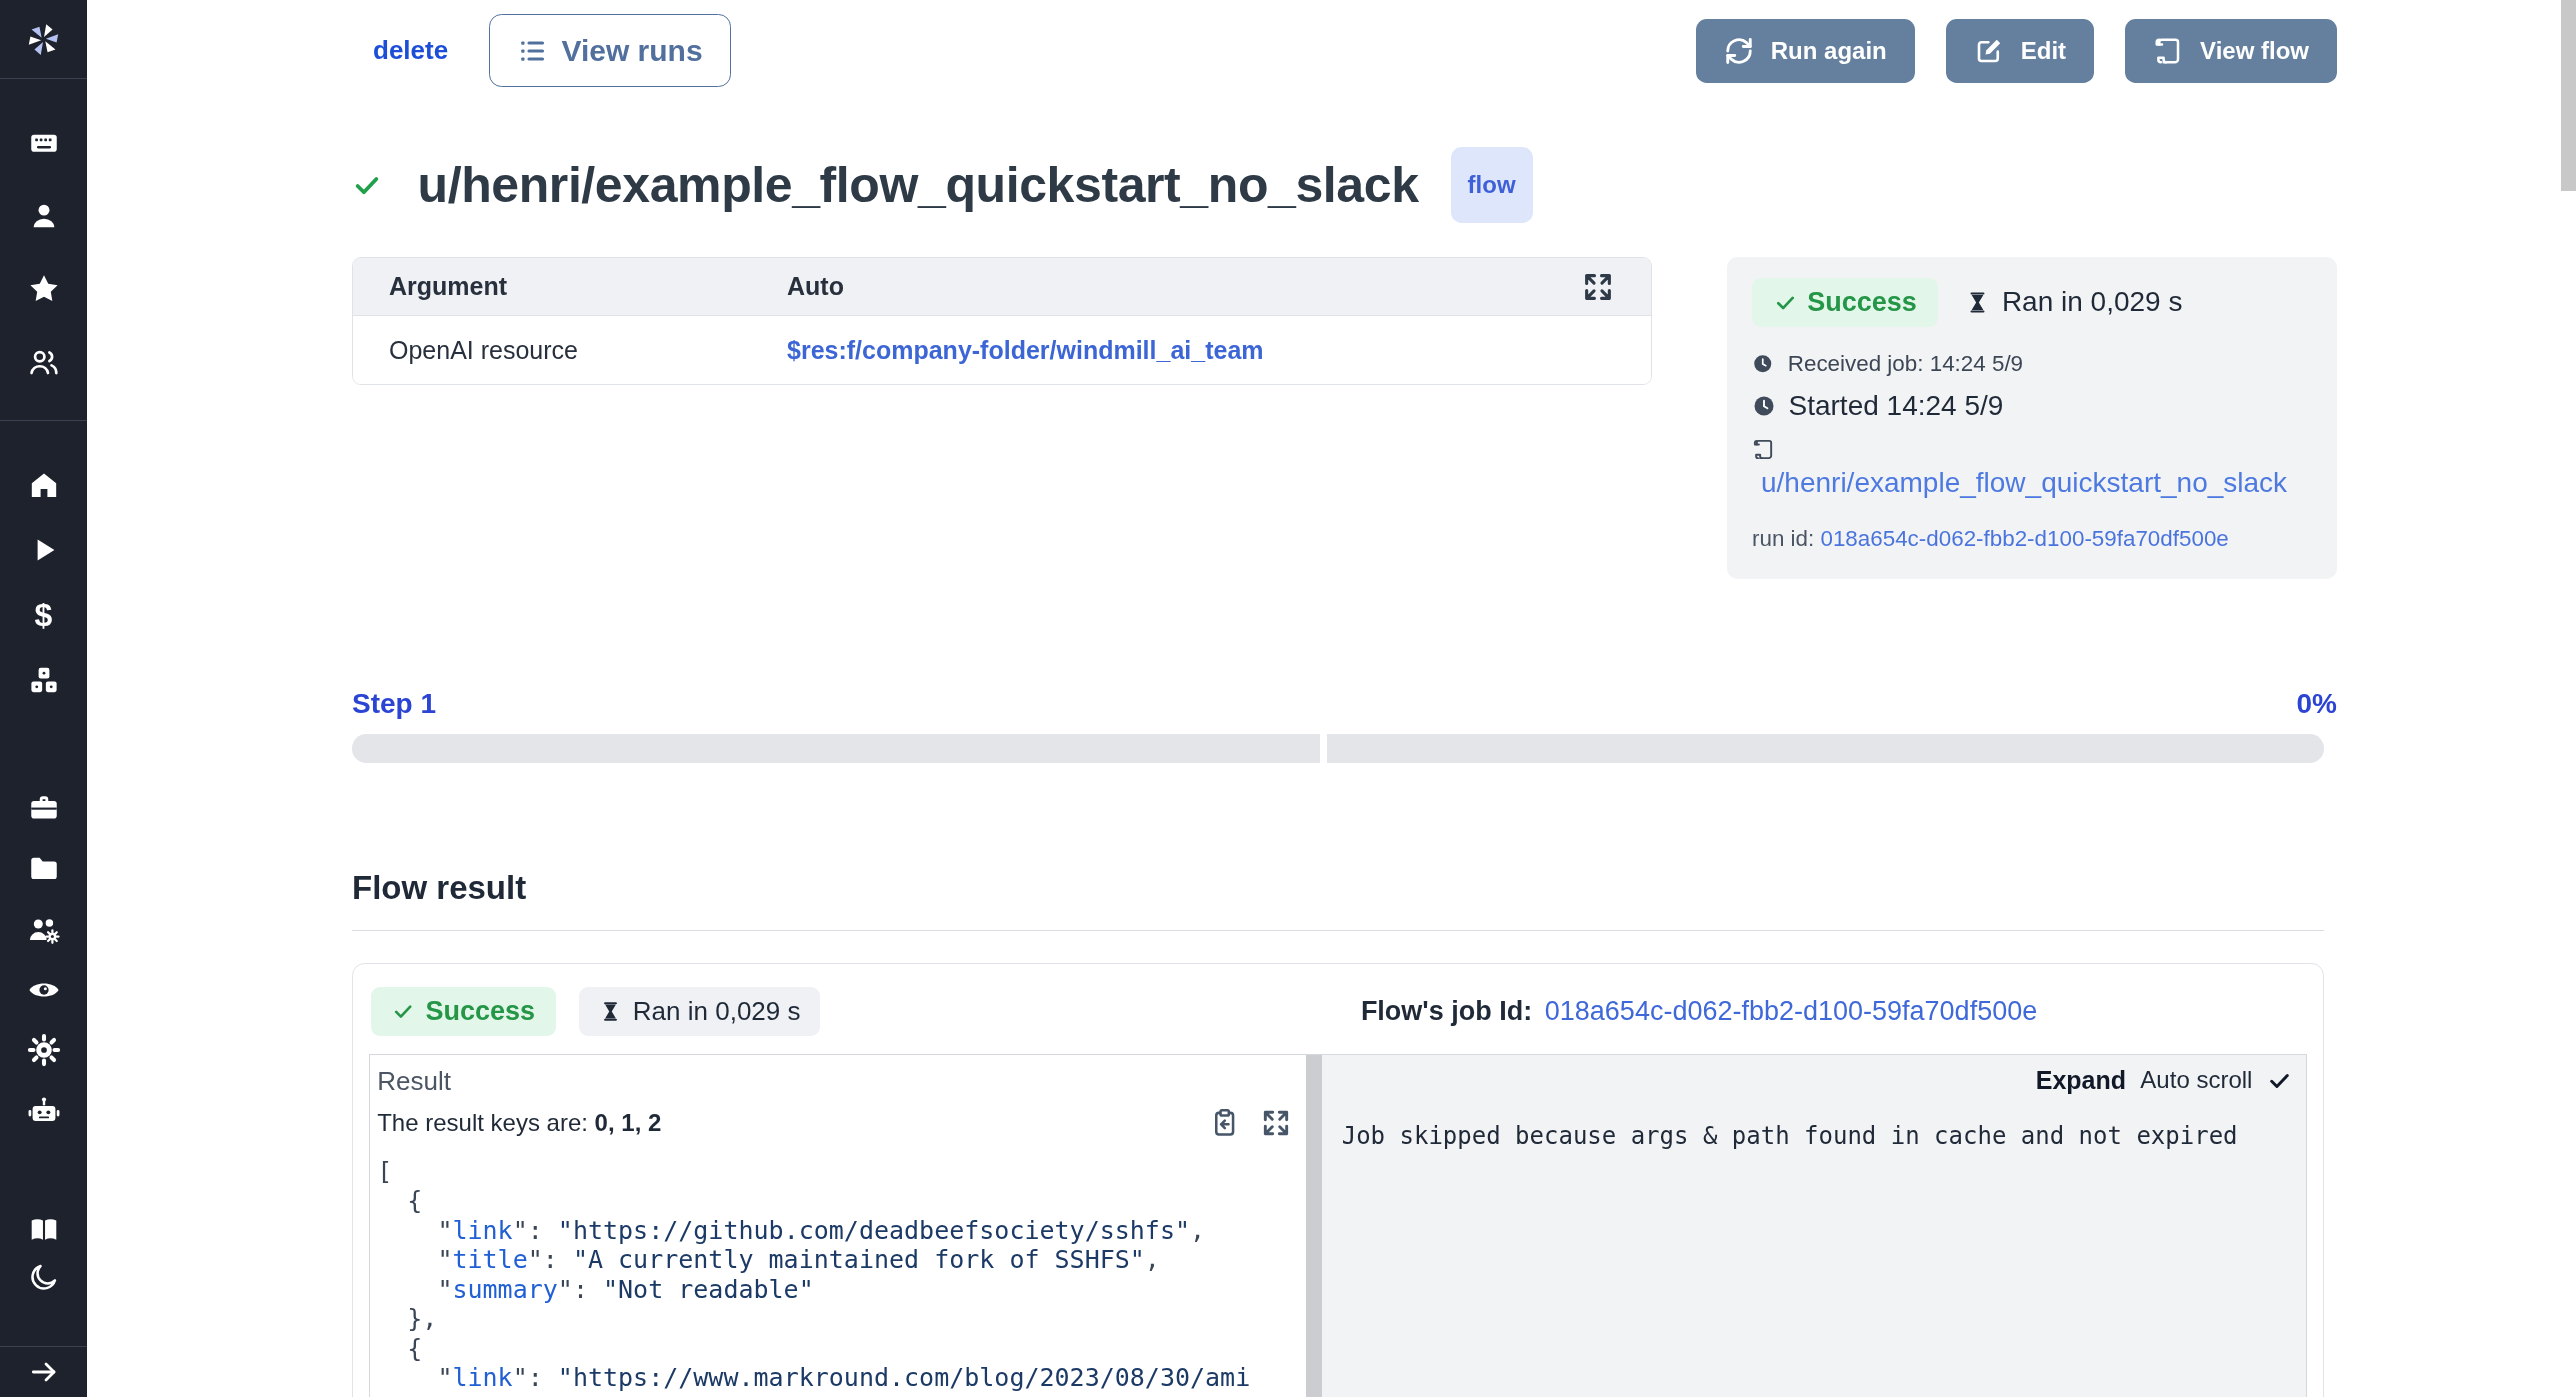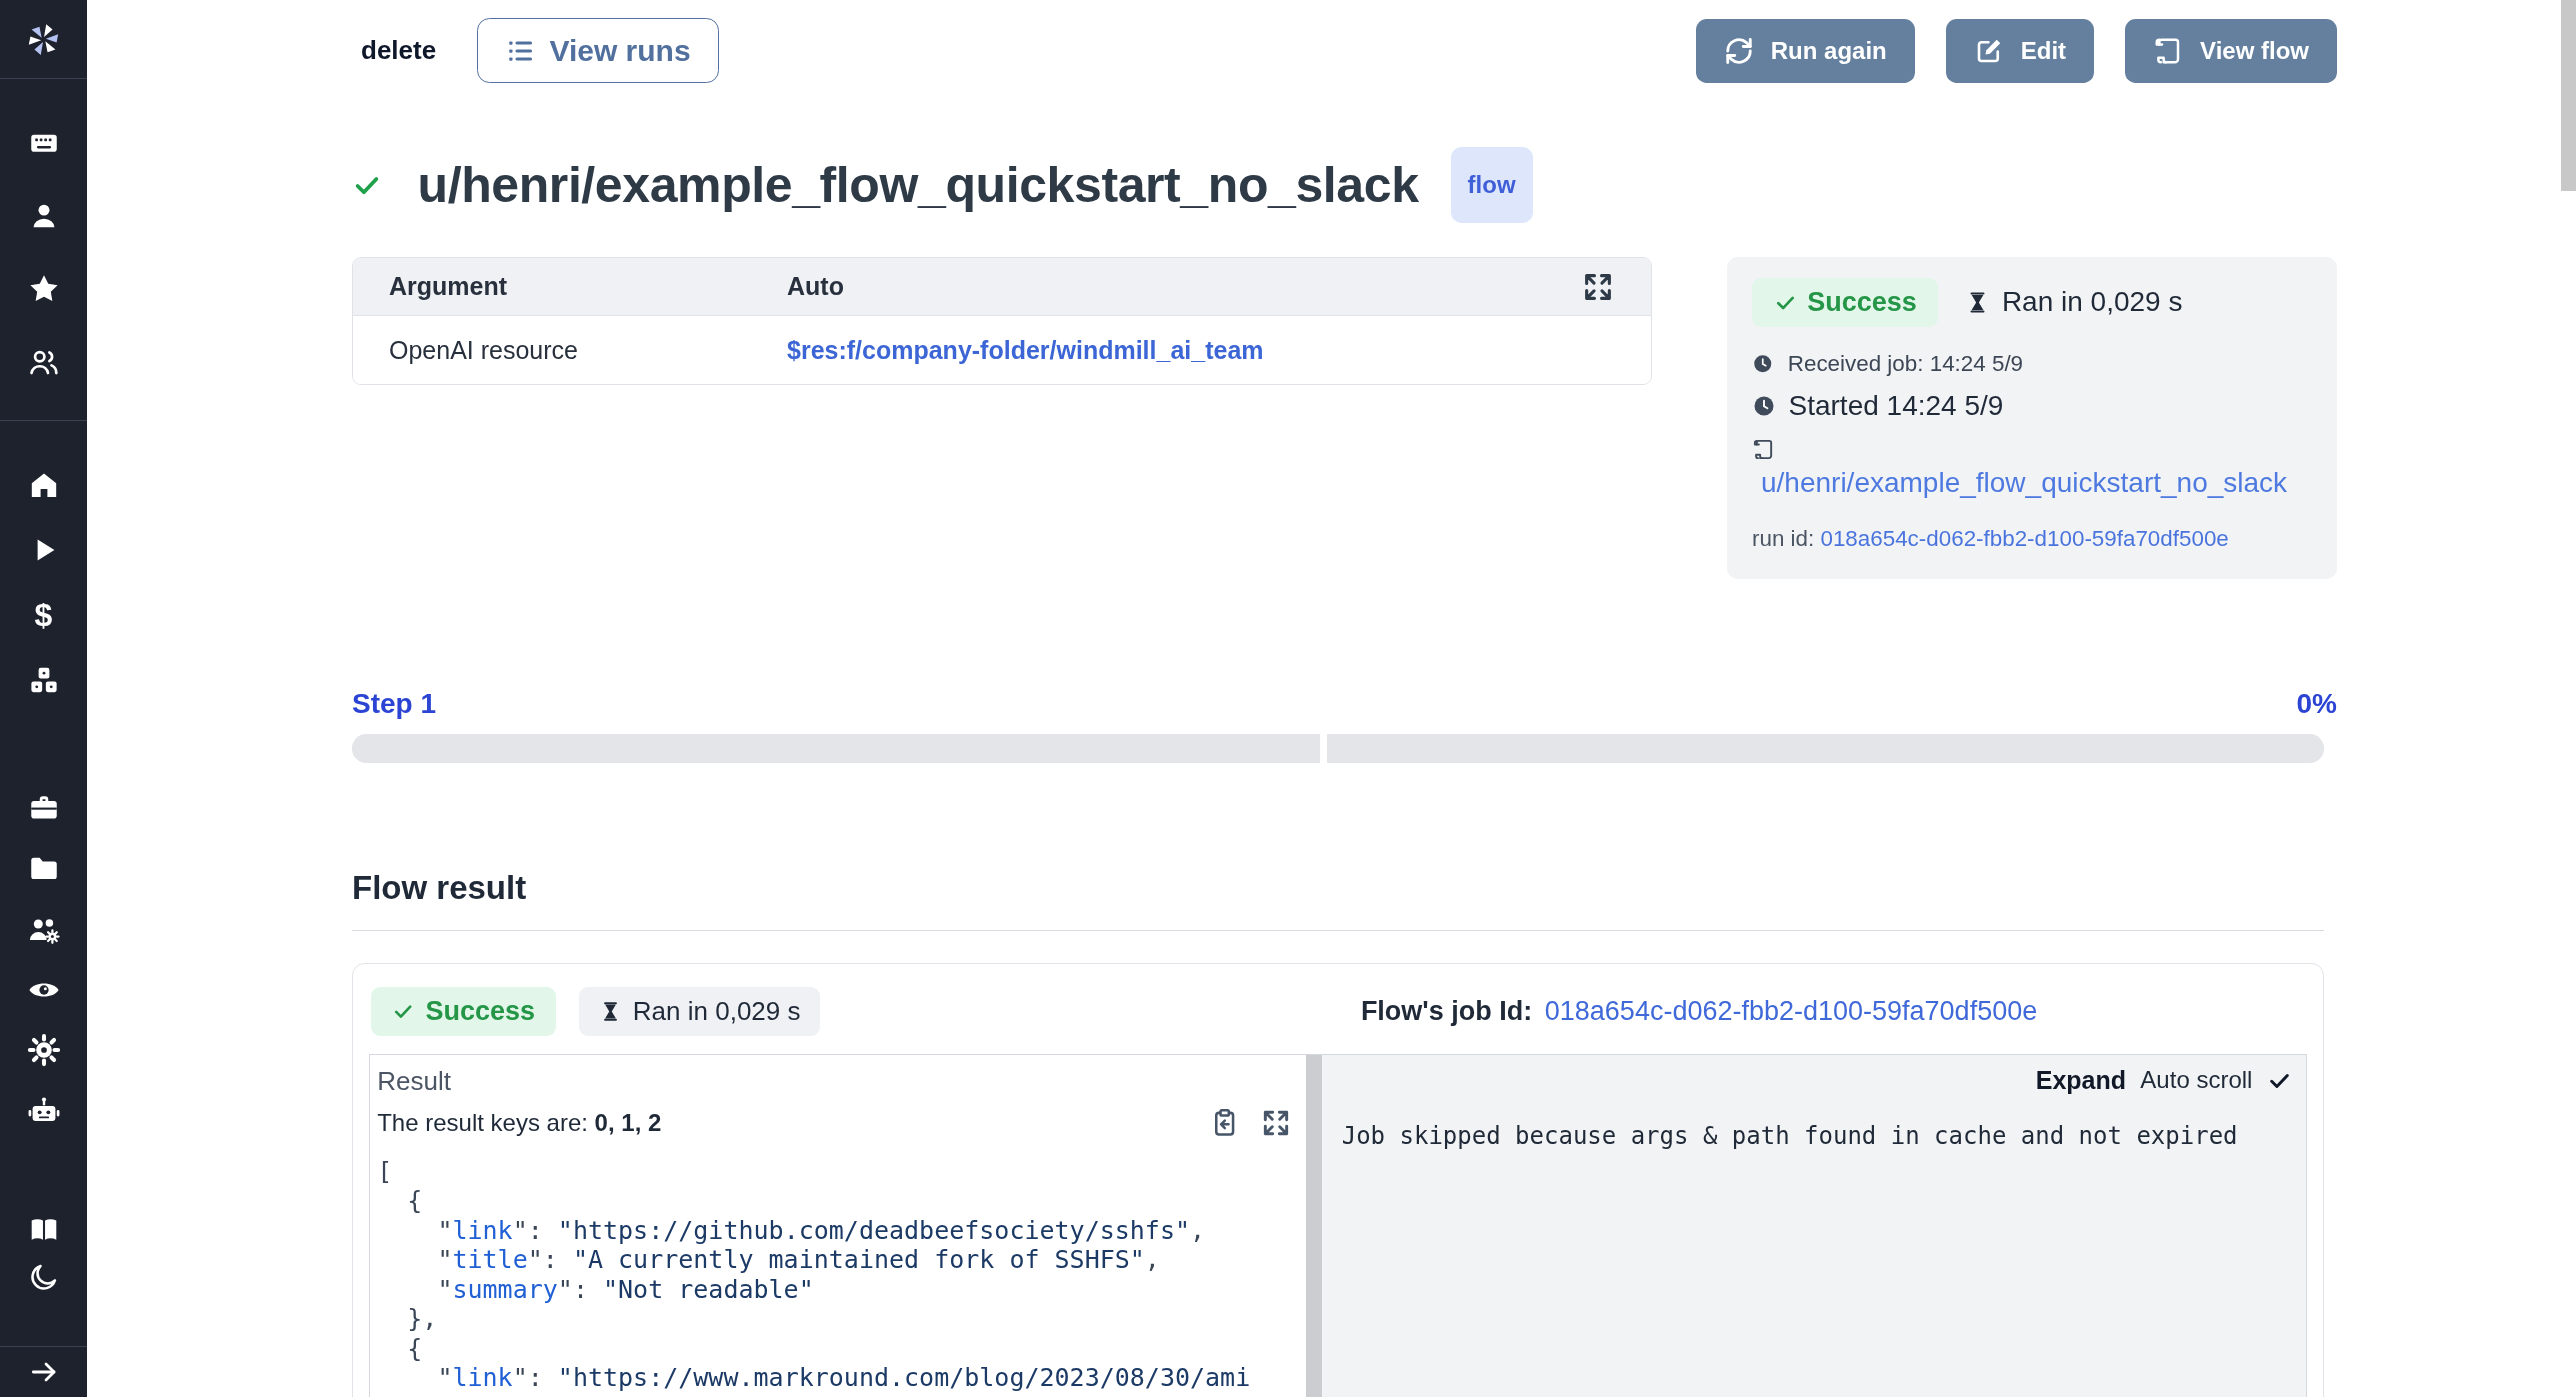--- a/index.html
+++ b/index.html
@@ -15,22 +15,22 @@
   .side-group { display:flex; flex-direction:column; align-items:center; width:100%; }
   .side-btn { width:87px; height:41px; display:flex; align-items:center; justify-content:center; cursor:pointer; }
   .side-divider { width:100%; border-bottom:0.9px solid #3a4150; }
   .side-glyph { color:#fff; font-size:32px; font-weight:700; line-height:1; }
 
   
   .main { position:absolute; left:87px; top:0; width:2474px; height:1397px; }
   .container { position:absolute; left:265px; top:0; width:1985px; }
 
   .toolbar { display:flex; align-items:center; margin-top:18px; height:65px; }
-  .delete-link { color:#0f172a; font-weight:700; font-size:26px; margin-left:9px; cursor:pointer; }
-  .btn-outline { margin-left:41px; height:65px; display:flex; align-items:center; gap:14.3px;
+  .delete-link { color:#1d4ed8; font-weight:700; font-size:26px; margin-left:21px; cursor:pointer; }
+  .btn-outline { margin-left:41px; height:73px; display:flex; align-items:center; gap:14.3px;
     border:1.8px solid #54719f; border-radius:12.5px; padding:0 27px; color:#51709e;
     font-size:30px; font-weight:700; cursor:pointer; background:#fff; }
   .toolbar-spacer { flex:1; }
   .btn-dark { height:64px; display:flex; align-items:center; gap:17px; border-radius:10.7px;
     padding:0 28px; background:#64809e; color:#fff; font-size:24px; font-weight:700;
     margin-left:31px; cursor:pointer; border:none; }
 
   .title-row { display:flex; align-items:center; margin-top:64px; gap:23px; }
   .page-title { font-size:50px; font-weight:800; color:#2f3a47; letter-spacing:-0.4px; margin-left:12.5px; }
   .flow-badge { background:#dde6fa; color:#3e5fd7; font-size:24px; font-weight:700;

